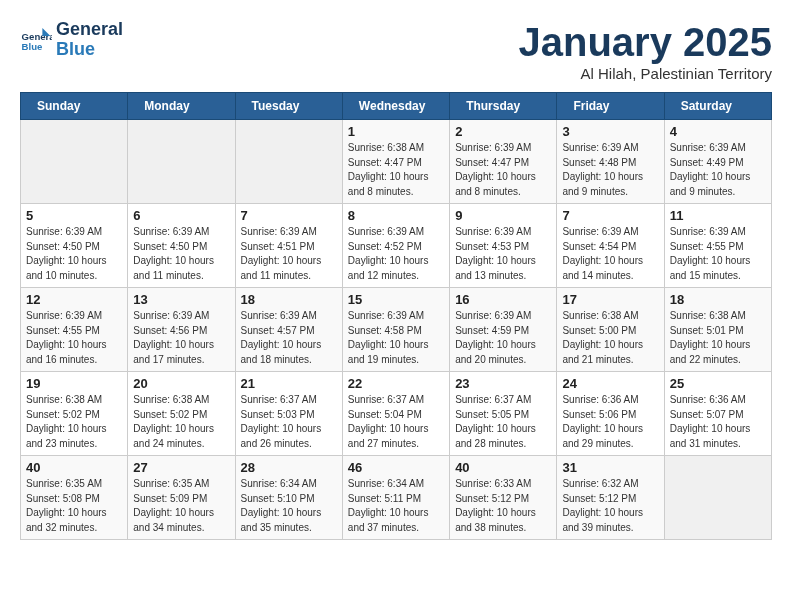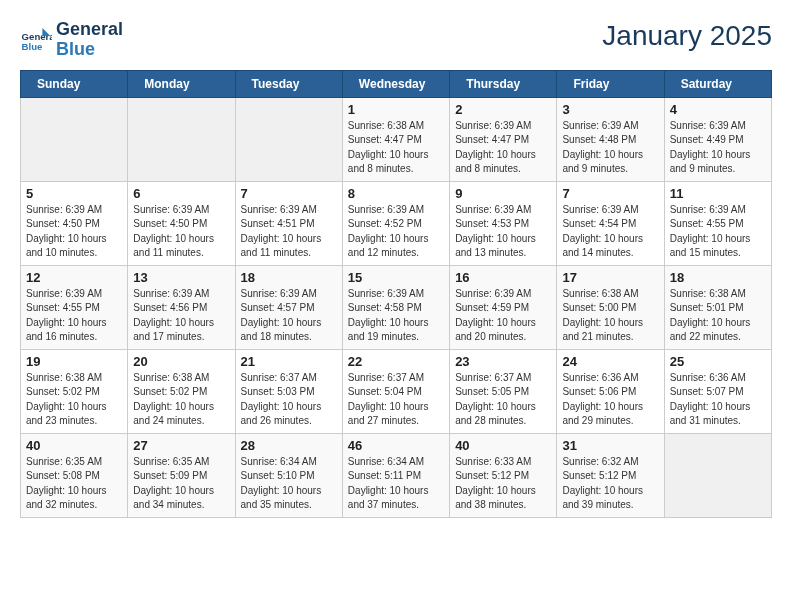--- a/index.html
+++ b/index.html
@@ -28,22 +28,22 @@
     }
     .logo-icon {
       width: 32px;
       height: 32px;
       margin-right: 4px;
     }
     .title-block {
       text-align: right;
     }
     .month-title {
-      font-size: 28px;
-      font-weight: normal;
+      font-size: 40px;
+      font-weight: bold;
       color: #1a3a5c;
     }
     .subtitle {
       font-size: 15px;
       color: #333;
     }
     .calendar {
       width: 100%;
       border-collapse: collapse;
       font-size: 11px;
@@ -96,20 +96,21 @@
       <text x="2" y="33" font-size="12" font-weight="bold" fill="#2a7ab8">Blue</text>
       <polygon points="28,5 38,15 28,15" fill="#2a7ab8"></polygon>
     </svg>
     <div class="logo-text">
       <div>General</div>
       <div style="color:#2a7ab8;">Blue</div>
     </div>
   </div>
   <div class="title-block">
     <div class="month-title">January 2025</div>
+    <div class="subtitle">Al Hilah, Palestinian Territory</div>
   </div>
 </div>
 
 <table class="calendar">
   <thead>
     <tr>
     <th>Sunday</th>
         <th>Monday</th>
         <th>Tuesday</th>
         <th>Wednesday</th>

